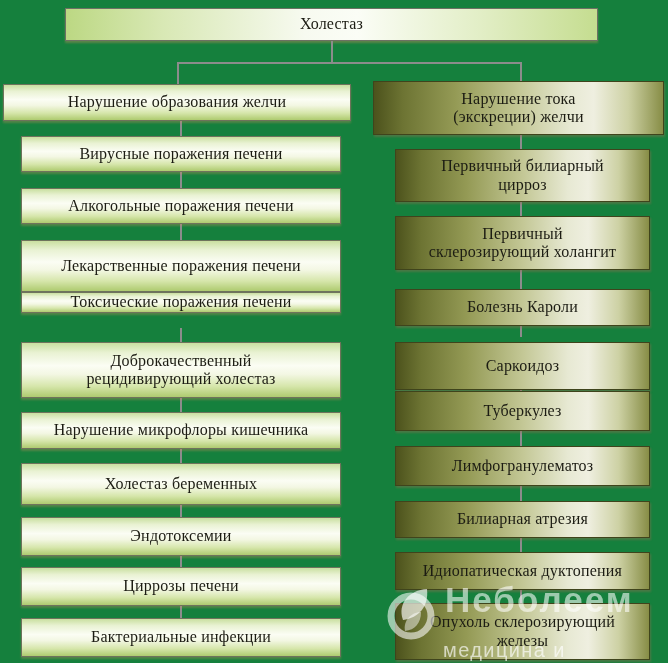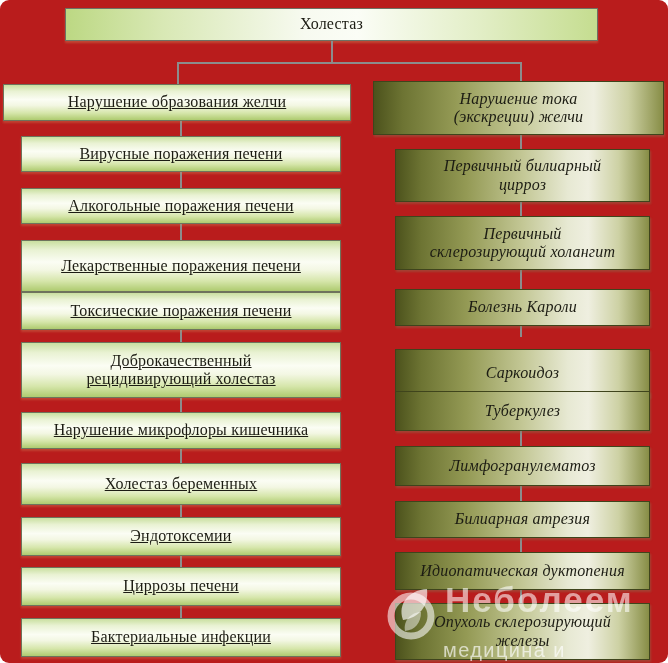--- a/index.html
+++ b/index.html
@@ -1,42 +1,40 @@
 <!DOCTYPE html>
 <html><head>
 <meta charset="utf-8">
 <style>
   html,body { margin:0; padding:0; background:#ffffff; }
   .stage {
-    position:relative; width:668px; height:663px; background:#b91c1c;
-    overflow:hidden; font-family:"Liberation Serif","DejaVu Serif",serif;border-radius:9px;
+    position:relative; width:668px; height:663px; background:#15803d;
+    overflow:hidden; font-family:"Liberation Serif","DejaVu Serif",serif;
   }
   .box {
     position:absolute; box-sizing:border-box;
     display:flex; align-items:center; justify-content:center;
     text-align:center; color:#1c1c13;
     font-size:16px; line-height:18.5px; letter-spacing:0.2px;
   }
   .box span { white-space:pre-line; }
   .root {
     background:linear-gradient(90deg,#bcd883 0%,#d8e8b4 18%,#f7faf0 45%,#fbfdf6 55%,#e2eec6 78%,#c5dd90 100%);
     border:1px solid #6d7164;
     box-shadow:0 2px 2px rgba(205,140,95,0.40);
   }
   .green {
     background:linear-gradient(180deg,#c9dfa0 0%,#e9f2d3 18%,#fbfdf4 42%,#f3f7e3 58%,#d6e6ab 80%,#b6d07b 96%,#aecb70 100%);
     border:1px solid #6e735c;
     box-shadow:0 2px 2px rgba(205,140,95,0.35);
-    text-decoration:underline;
   }
   .olive {
     background:linear-gradient(90deg,#4c521c 0%,#6d7433 10%,#949a55 28%,#c3c795 50%,#e7e9d3 68%,#efefe0 76%,#cdd1a4 88%,#878d46 100%);
     border:1px solid #3f441c;
     box-shadow:1px 2px 2px rgba(140,110,80,0.45);
-    font-style:italic;
   }
   .conn { position:absolute; background:#8c8c8c; }
   .watermark { position:absolute; left:383px; top:584px; width:285px; height:68px; z-index:5;
     font-family:"Liberation Sans","DejaVu Sans",sans-serif; pointer-events:none; }
   .wm-logo { position:absolute; left:0; top:2px; }
   .wm-brand { position:absolute; left:54px; top:-4px; font-size:35px; font-weight:bold;
     letter-spacing:2px; color:rgba(255,255,255,0.58);margin-left:8px; }
   .wm-tagline { position:absolute; left:60px; top:55px; width:225px; font-size:20px;
     letter-spacing:1.4px; color:rgba(255,255,255,0.66); }
 </style>
@@ -80,21 +78,21 @@
   </div>
   <div class="box green" style="left:21px;top:136px;width:320px;height:36px">
     <span>Вирусные поражения печени</span>
   </div>
   <div class="box green" style="left:21px;top:188px;width:320px;height:36px">
     <span>Алкогольные поражения печени</span>
   </div>
   <div class="box green" style="left:21px;top:240px;width:320px;height:52px">
     <span>Лекарственные поражения печени</span>
   </div>
-  <div class="box green" style="left:21px;top:292px;width:320px;height:38px">
+  <div class="box green" style="left:21px;top:292px;width:320px;height:21px">
     <span>Токсические поражения печени</span>
   </div>
   <div class="box green" style="left:21px;top:412px;width:320px;height:37px">
     <span>Нарушение микрофлоры кишечника</span>
   </div>
   <div class="box green" style="left:21px;top:342px;width:320px;height:56px">
     <span>Доброкачественный
 рецидивирующий холестаз</span>
   </div>
   <div class="box green" style="left:21px;top:463px;width:320px;height:42px">
@@ -118,21 +116,21 @@
     <span>Первичный билиарный
 цирроз</span>
   </div>
   <div class="box olive" style="left:395px;top:216px;width:255px;height:54px">
     <span>Первичный
 склерозирующий холангит</span>
   </div>
   <div class="box olive" style="left:395px;top:289px;width:255px;height:37px">
     <span>Болезнь Кароли</span>
   </div>
-  <div class="box olive" style="left:395px;top:349px;width:255px;height:48px">
+  <div class="box olive" style="left:395px;top:342px;width:255px;height:48px">
     <span>Саркоидоз</span>
   </div>
   <div class="box olive" style="left:395px;top:391px;width:255px;height:40px">
     <span>Туберкулез</span>
   </div>
   <div class="box olive" style="left:395px;top:446px;width:255px;height:40px">
     <span>Лимфогранулематоз</span>
   </div>
   <div class="box olive" style="left:395px;top:501px;width:255px;height:37px">
     <span>Билиарная атрезия</span>

